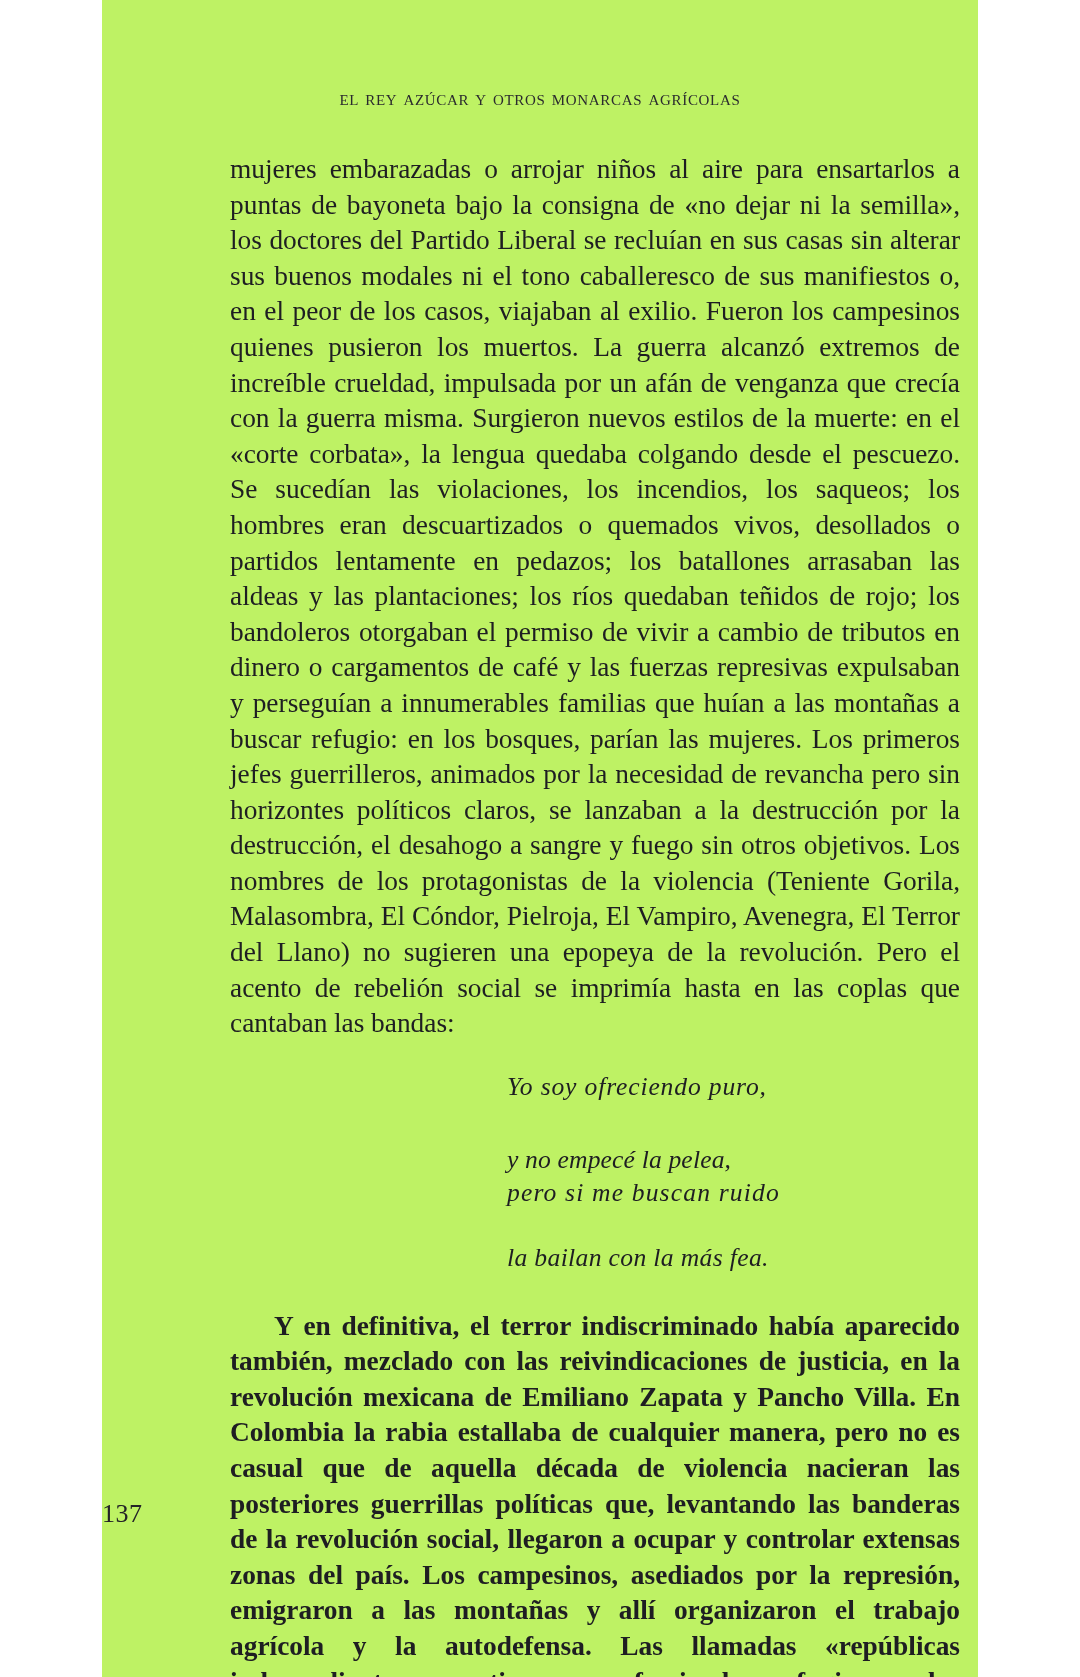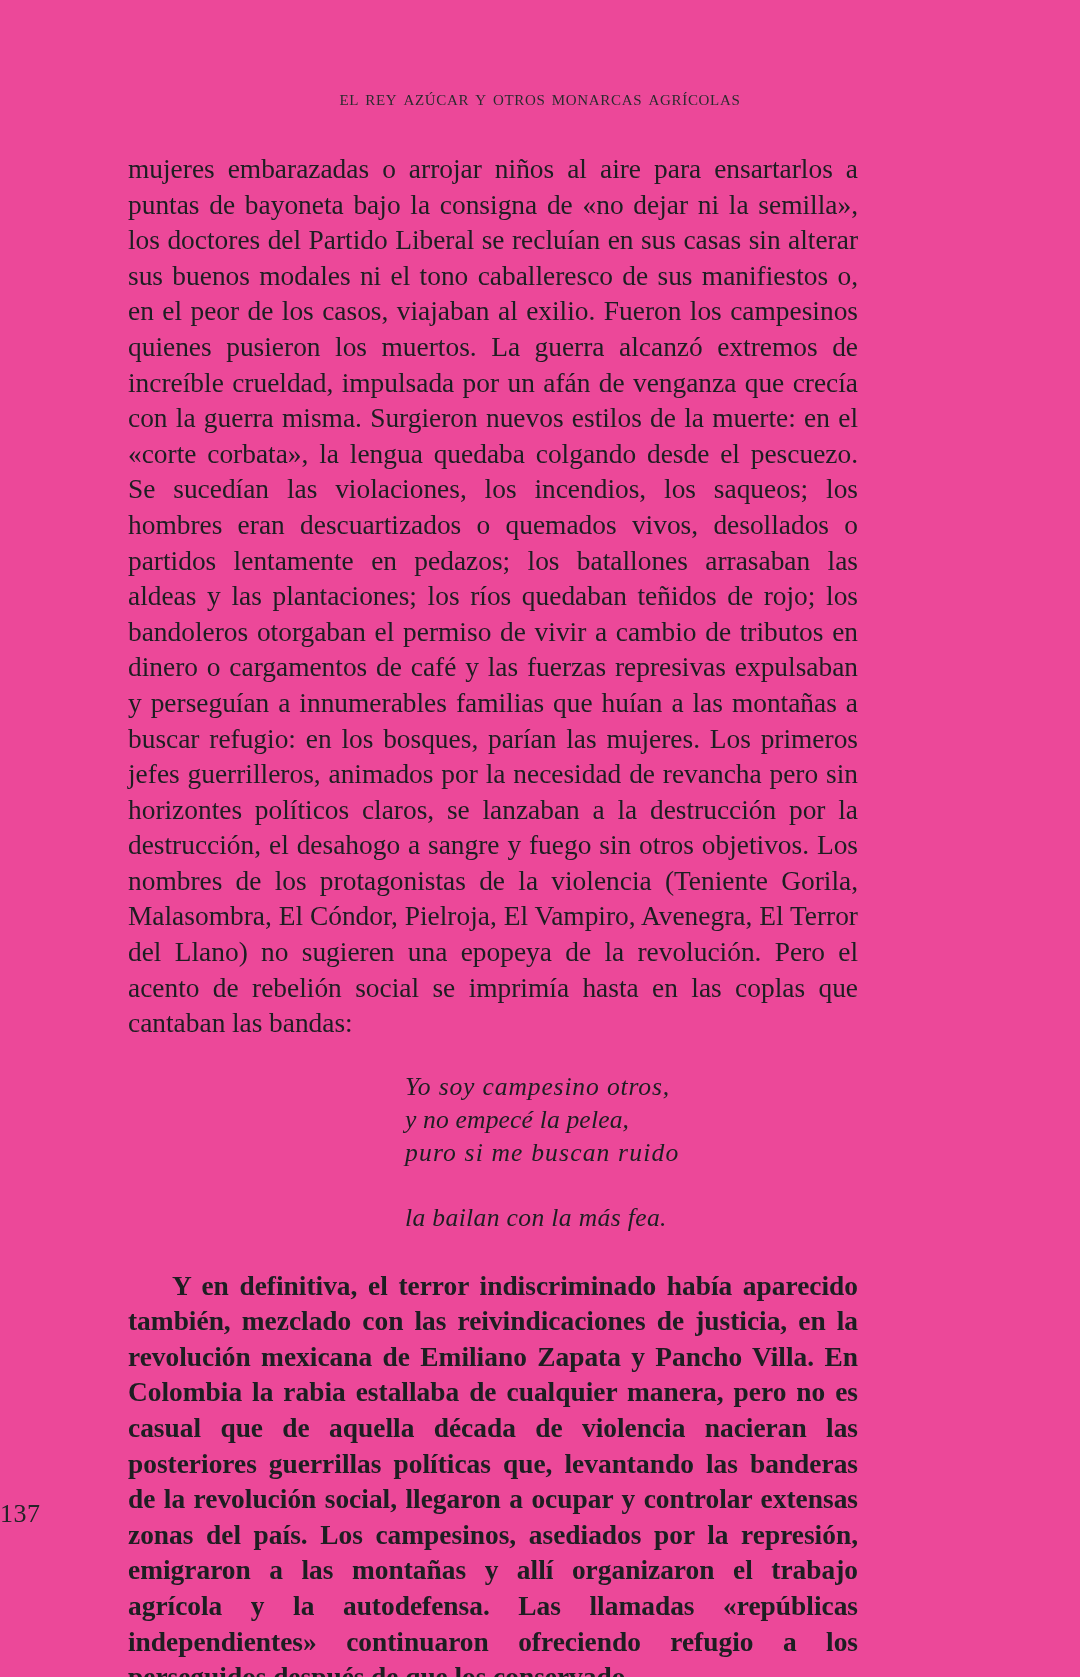--- a/index.html
+++ b/index.html
@@ -3,24 +3,24 @@
 <meta charset="utf-8">
 <style>
   html, body {
     margin: 0;
     padding: 0;
     background: #ffffff;
   }
 
   .page {
     position: relative;
-    width: 1080px;
+    width: 876px;
     height: 1677px;
     margin: 0 auto;
-    background: #ec4899;
+    background: #bef264;
     box-sizing: border-box;
     overflow: hidden;
   }
 
   
   .running-head {
     position: absolute;
     top: 86px;
     left: 0;
     right: 0;
@@ -70,21 +70,21 @@
     font-style: italic;
     font-size: 25.6px;
     line-height: 33.2px;
     color: #1e1e22;
   }
   .verse-line {
     white-space: pre;
     display: block;
   }
   .verse-line.l1 { letter-spacing: 0.85px; }
-  .verse-line.l2 { letter-spacing: 0.15px; }
+  .verse-line.l2 { letter-spacing: 0.15px; margin-top: 40px; }
   .verse-line.l3 { letter-spacing: 1.15px; }
   .verse-line.l4 { letter-spacing: 0.35px; margin-top: 32px; }
 
   .gap-after-verse { height: 8px; }
 
   
   .folio {
     position: absolute;
     bottom: 148px;
     left: 0;
@@ -101,23 +101,23 @@
 
 <div class="page">
 
   <div class="running-head">El rey azúcar y otros monarcas agrícolas</div>
 
   <div class="text-column">
 
     <p class="body-par">mujeres embarazadas o arrojar niños al aire para ensartarlos a puntas de bayoneta bajo la consigna de «no dejar ni la semilla», los doctores del Partido Liberal se recluían en sus casas sin alterar sus buenos modales ni el tono caballeresco de sus manifiestos o, en el peor de los casos, viajaban al exilio. Fueron los campesinos quienes pusieron los muertos. La guerra alcanzó extremos de increíble crueldad, impulsada por un afán de venganza que crecía con la guerra misma. Surgieron nuevos estilos de la muerte: en el «corte corbata», la lengua quedaba colgando desde el pescuezo. Se sucedían las violaciones, los incendios, los saqueos; los hombres eran descuartizados o quemados vivos, desollados o partidos lentamente en pedazos; los batallones arrasaban las aldeas y las plantaciones; los ríos quedaban teñidos de rojo; los bandoleros otorgaban el permiso de vivir a cambio de tributos en dinero o cargamentos de café y las fuerzas represivas expulsaban y perseguían a innumerables familias que huían a las montañas a buscar refugio: en los bosques, parían las mujeres. Los primeros jefes guerrilleros, animados por la necesidad de revancha pero sin horizontes políticos claros, se lanzaban a la destrucción por la destrucción, el desahogo a sangre y fuego sin otros objetivos. Los nombres de los protagonistas de la violencia (Teniente Gorila, Malasombra, El Cóndor, Pielroja, El Vampiro, Avenegra, El Terror del Llano) no sugieren una epopeya de la revolución. Pero el acento de rebelión social se imprimía hasta en las coplas que cantaban las bandas:</p>
 
     <div class="verse">
-      <span class="verse-line l1">Yo soy campesino otros,</span>
+      <span class="verse-line l1">Yo soy ofreciendo puro,</span>
       <span class="verse-line l2">y no empecé la pelea,</span>
-      <span class="verse-line l3">puro si me buscan ruido</span>
+      <span class="verse-line l3">pero si me buscan ruido</span>
       <span class="verse-line l4">la bailan con la más fea.</span>
     </div>
 
     <div class="gap-after-verse"></div>
 
     <p class="body-par indented">Y en definitiva, el terror indiscriminado había aparecido también, mezclado con las reivindicaciones de justicia, en la revolución mexicana de Emiliano Zapata y Pancho Villa. En Colombia la rabia estallaba de cualquier manera, pero no es casual que de aquella década de violencia nacieran las posteriores guerrillas políticas que, levantando las banderas de la revolución social, llegaron a ocupar y controlar extensas zonas del país. Los campesinos, asediados por la represión, emigraron a las montañas y allí organizaron el trabajo agrícola y la autodefensa. Las llamadas «repúblicas independientes» continuaron ofreciendo refugio a los perseguidos después de que los conservado-</p>
 
   </div>
 
   <div class="folio">137</div>

